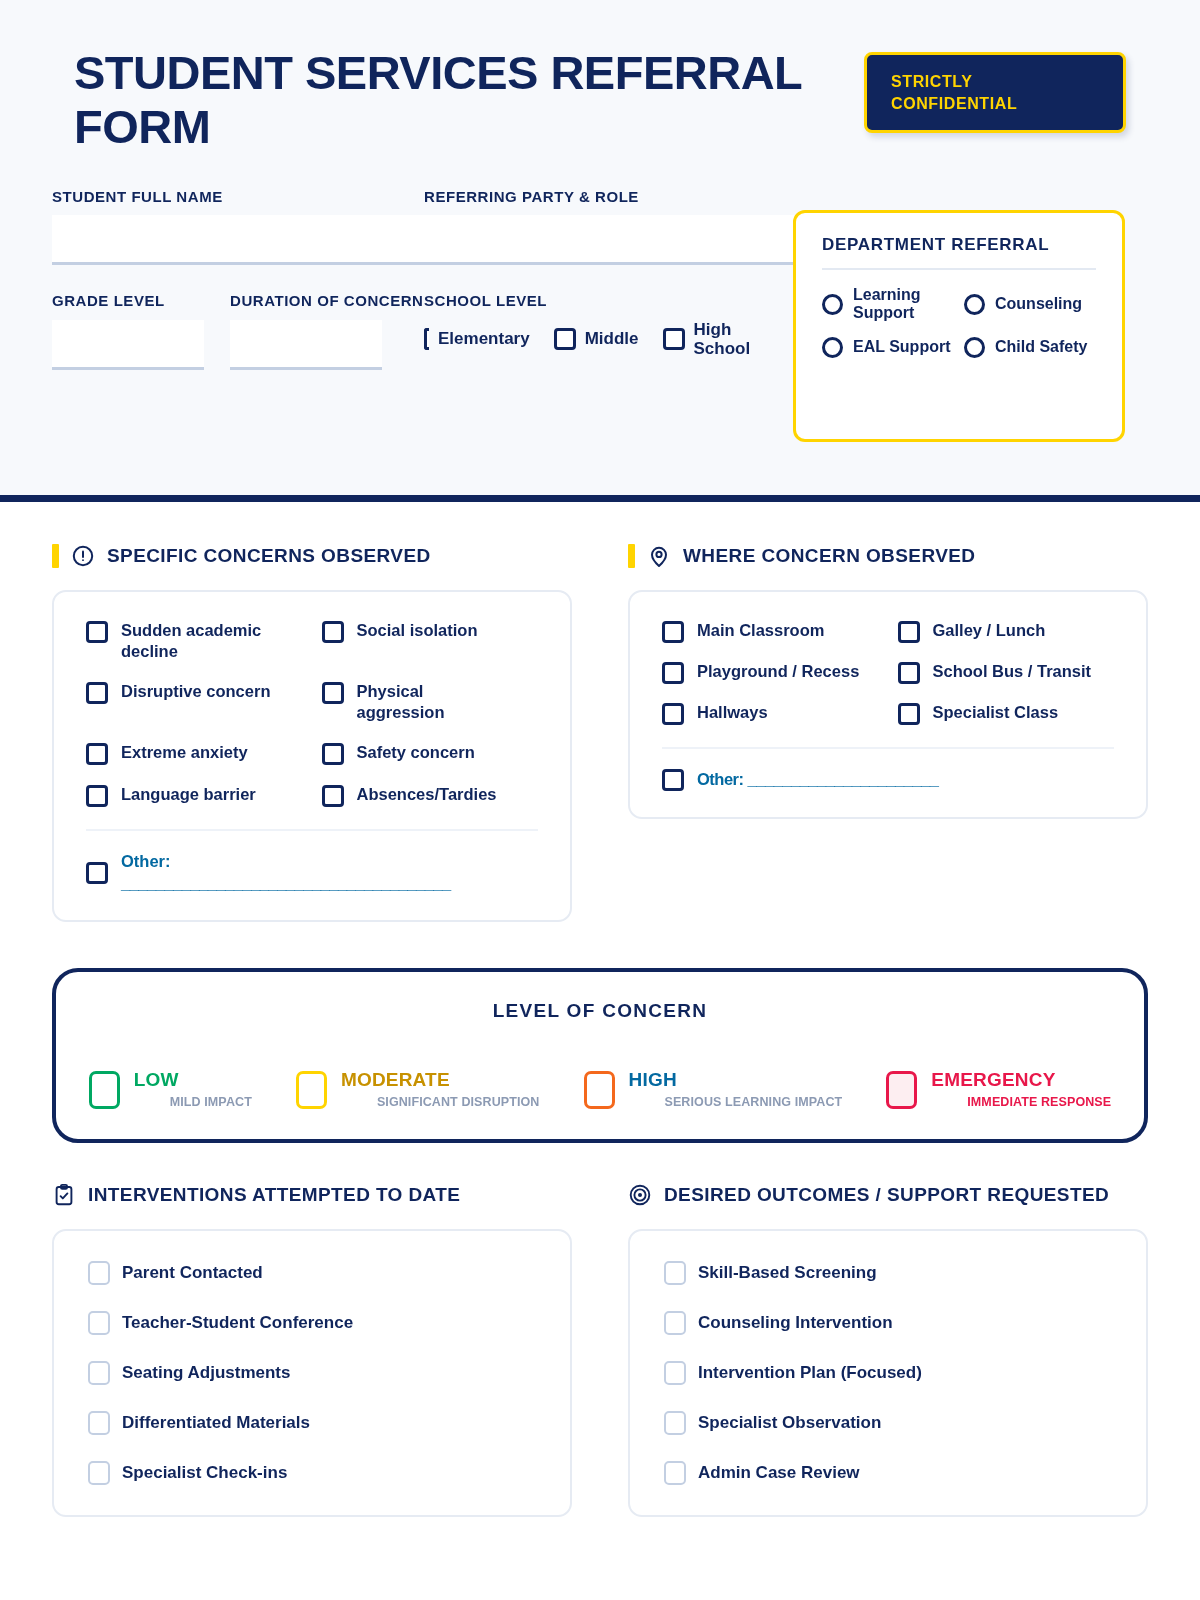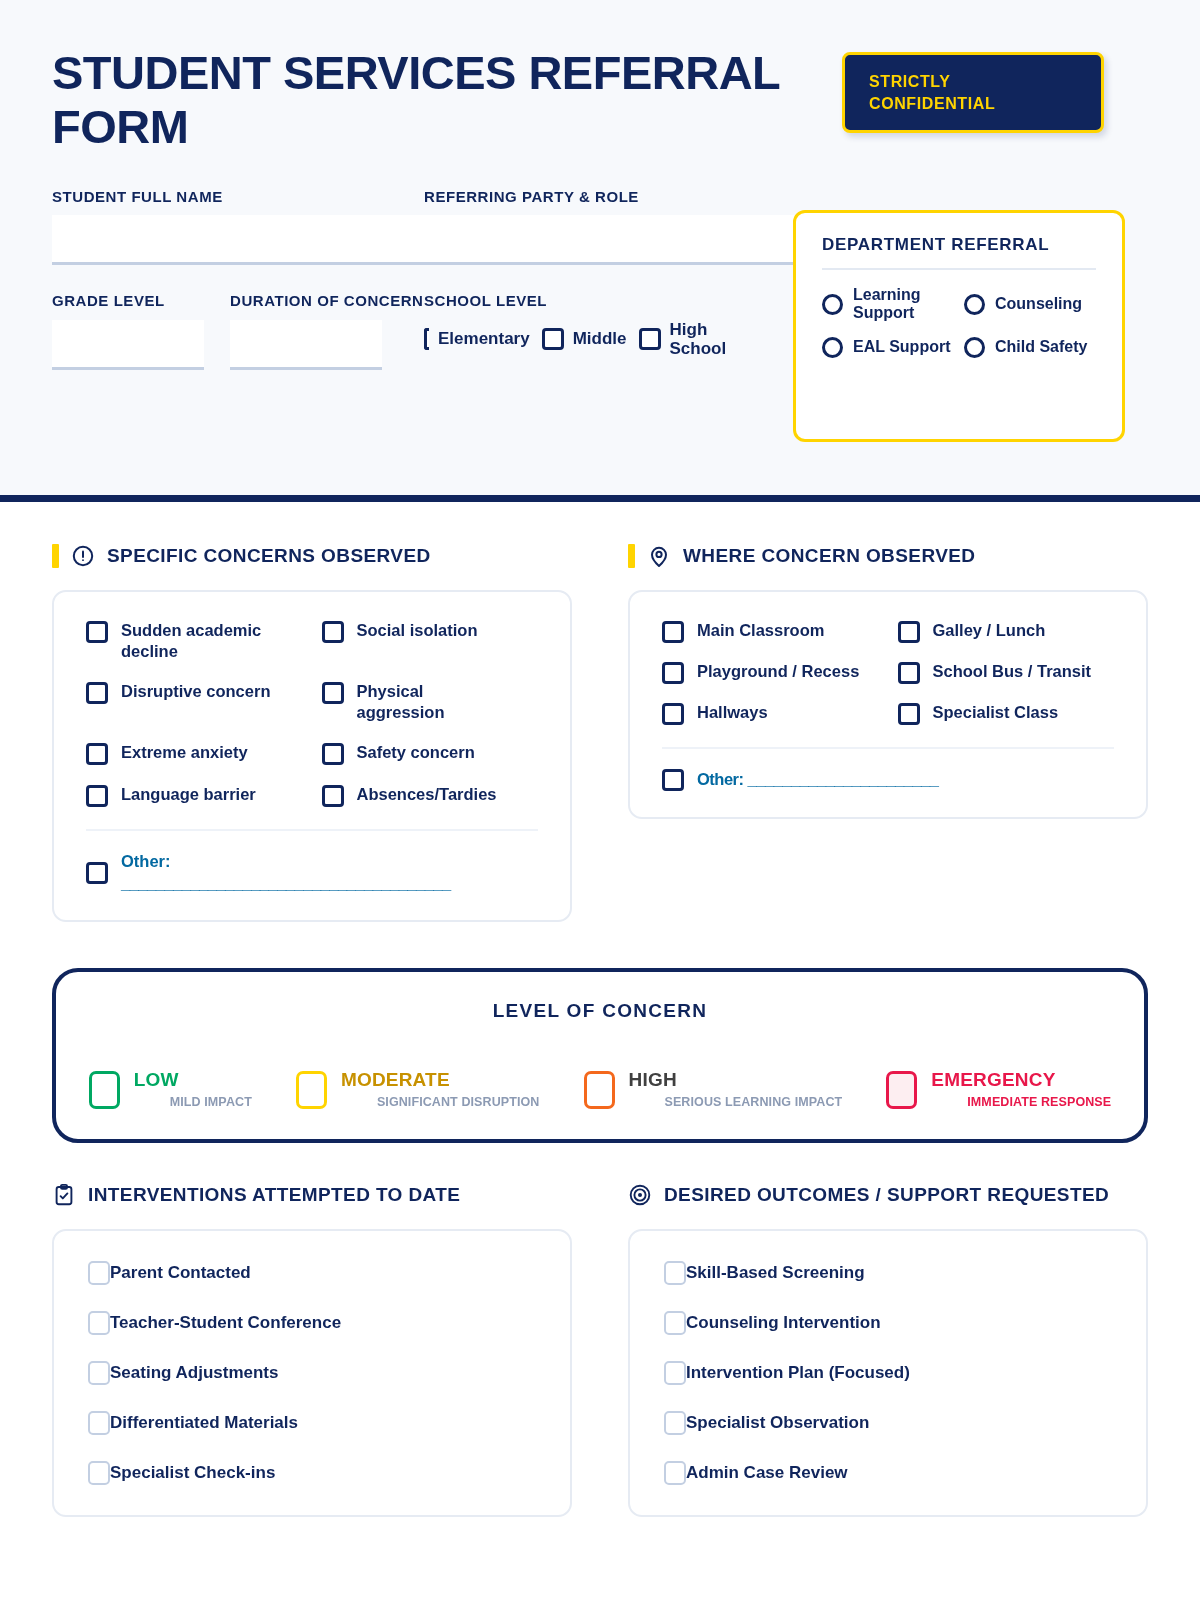--- a/index.html
+++ b/index.html
@@ -13,21 +13,21 @@
   .page { position: relative; width: 1200px; height: 1600px; background:#ffffff; }
 
   
   .header {
     position: relative;
     background: #f7f9fc;
     padding: 46px 52px 34px 52px;
     border-bottom: 7px solid #10255c;
     height: 502px;
   }
-  .title-row { display:flex; align-items:flex-start; justify-content:flex-start; }
+  .title-row { display:flex; align-items:flex-start; justify-content:center; }
   .doc-title {
     font-size: 47px;
     line-height: 1.14;
     font-weight: 800;
     letter-spacing: -0.5px;
     color: #10255c;
     max-width: 790px;
     text-transform: uppercase;
   }
   .conf-badge {
@@ -61,21 +61,21 @@
   .field-line {
     background: #ffffff;
     border-bottom: 3px solid #c3cfe2;
     height: 50px;
     width: 100%;
   }
   .field-line.short { width: 152px; }
   .field-line.mid { width: 152px; }
   .row2 { display:flex; gap: 26px; margin-top: 26px; }
 
-  .school-level-row { display:flex; align-items:center; gap: 12px; flex-wrap: nowrap; }
+  .school-level-row { display:flex; align-items:center; gap: 24px; flex-wrap: nowrap; }
   .sl-item { display:flex; align-items:center; gap: 9px; }
   .cb {
     width: 22px; height: 22px; border: 3px solid #10255c; border-radius: 4px;
     background: #fff; flex: 0 0 auto;
   }
   .cb.clipped { width: 5px; border-right: none; border-radius: 3px 0 0 3px; }
   .sl-text { font-size: 17px; font-weight: 700; color: #10255c; line-height:1.12; }
 
   
   .dept-box {
@@ -140,21 +140,21 @@
   .loc-sub { font-size: 12.5px; font-weight: 700; color:#8c9ab3; letter-spacing: 0.1px; text-transform:uppercase; margin-top:4px;padding-left:36px; }
 
   
   .bottom { margin-top: 40px; }
   .list-card {
     border: 2px solid #e6ebf3;
     border-radius: 14px;
     background:#ffffff;
     padding: 30px 34px 30px 34px;
   }
-  .list-item { display:flex; align-items:center; gap: 0; margin-bottom: 26px; }
+  .list-item { display:flex; align-items:center; gap: 12px; margin-bottom: 26px; }
   .list-item:last-child { margin-bottom: 0; }
   .cb-light { width: 22px; height: 24px; border: 2.5px solid #c3cfe2; border-radius: 5px; background:#fff; flex:0 0 auto; }
   .list-label { font-size: 17px; font-weight: 700; color:#10255c; }
 </style>
 </head>
 <body>
 
 <div class="page">
 
   <div class="header">
@@ -342,21 +342,21 @@
       <div class="loc-item">
         <span class="loc-box-sq" style="border-color:#ffd400;background:#ffffff;"></span>
         <span>
           <span class="loc-name" style="color:#c79100;display:block;">Moderate</span>
           <span class="loc-sub" style="display:block;">Significant Disruption</span>
         </span>
       </div>
       <div class="loc-item">
         <span class="loc-box-sq" style="border-color:#f4681c;background:#ffffff;"></span>
         <span>
-          <span class="loc-name" style="color:#404040;display:block;">High</span>
+          <span class="loc-name" style="color:#0369a1;display:block;">High</span>
           <span class="loc-sub" style="display:block;">Serious Learning Impact</span>
         </span>
       </div>
       <div class="loc-item">
         <span class="loc-box-sq" style="border-color:#e8174a;background:#fdeef1;"></span>
         <span>
           <span class="loc-name" style="color:#e8174a;display:block;">Emergency</span>
           <span class="loc-sub" style="display:block;color:#e8174a;">Immediate Response</span>
         </span>
       </div>

